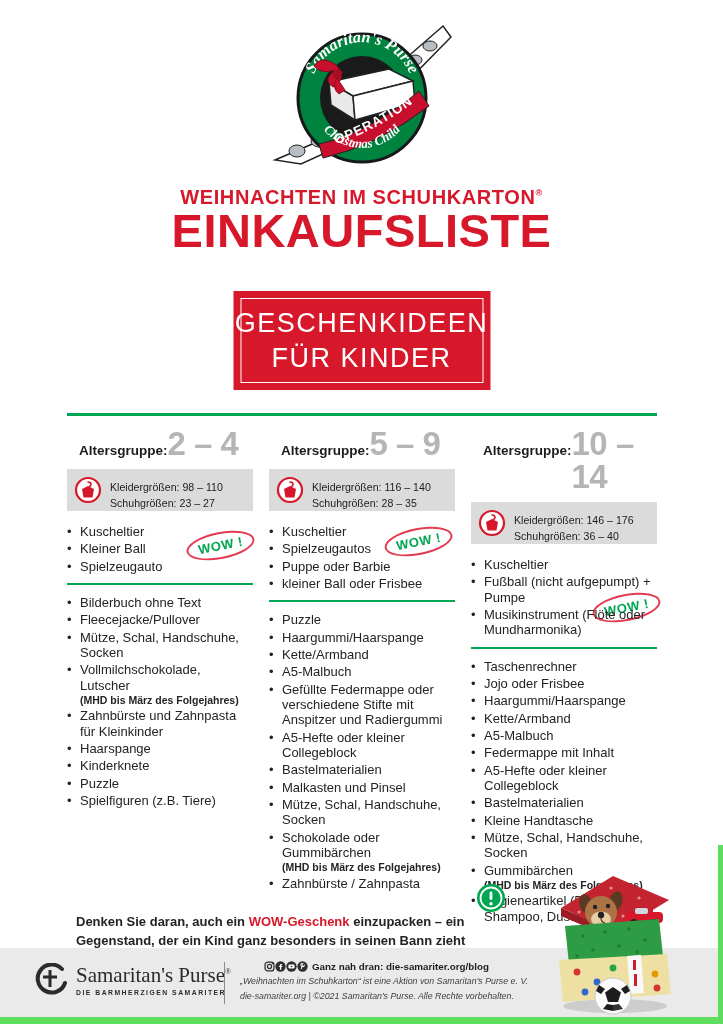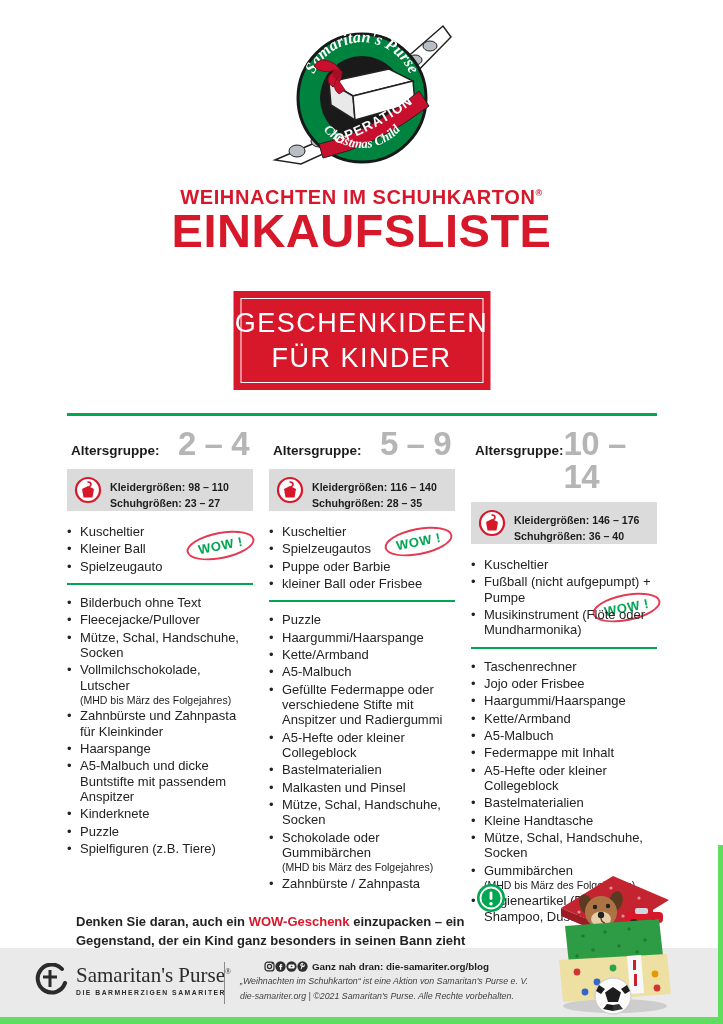--- a/index.html
+++ b/index.html
@@ -20,31 +20,31 @@
     font-size:47px;font-weight:bold;color:var(--red);letter-spacing:.5px;line-height:1;}
   .banner-box{position:absolute;top:291px;left:50%;transform:translateX(-50%);
     width:257px;height:99px;background:var(--red);padding:7px;}
   .banner-inner{width:100%;height:100%;border:1.5px solid #fff;display:flex;flex-direction:column;
     align-items:center;justify-content:center;color:#fff;font-size:27px;letter-spacing:1.5px;line-height:1.28;}
 
   
   .columns-wrap{position:absolute;top:413px;left:67px;width:590px;border-top:3px solid var(--green);
     display:flex;gap:16px;}
   .column{flex:1 1 0;min-width:0;}
-  .age-row{display:flex;justify-content:space-between;align-items:baseline;margin:11px 4px 9px;}
+  .age-row{display:flex;justify-content:flex-start;align-items:baseline;margin:11px 12px 9px;}
   .age-label{font-size:13.5px;font-weight:bold;color:#1c1c1c;}
   .age-range{font-size:33px;font-weight:bold;color:var(--age-gray);letter-spacing:-.5px;line-height:1;}
   .size-box{background:var(--box-gray);height:42px;display:flex;align-items:center;gap:8px;padding:5px 7px;}
-  .size-text{font-size:10.6px;font-weight:bold;line-height:1.5;color:#1c1c1c;white-space:nowrap;margin-top:11px;}
+  .size-text{font-size:10.6px;font-weight:normal;line-height:1.5;color:#1c1c1c;white-space:nowrap;margin-top:11px;}
   .sections{position:relative;margin-top:13px;}
   ul.section{list-style:none;margin:0;padding:0;}
   .section + .section{border-top:2px solid var(--green);margin-top:9px;padding-top:10px;}
   ul.section li{position:relative;padding-left:13px;margin-bottom:2px;font-size:13px;line-height:1.18;}
   ul.section li::before{content:"•";position:absolute;left:0;top:0;}
-  .note{font-size:10.5px;font-weight:normal;margin-top:1px;}
+  .note{font-size:10.5px;font-weight:bold;margin-top:1px;}
   .wow-badge{position:absolute;border:2px solid #E23B50;border-radius:50%;padding:4px 10px;
     transform:rotate(-11deg);background:#fff;}
   .wow-badge span{color:var(--green);font-weight:bold;font-size:13px;letter-spacing:.5px;display:block;}
   .col-1 .wow-badge{top:8px;right:-2px;}
   .col-2 .wow-badge{top:4px;right:2px;}
   .col-3 .wow-badge{top:37px;right:-4px;}
 
   
   .reminder{position:absolute;top:883px;left:36px;width:470px;display:flex;align-items:flex-end;flex-direction:column;}
   .reminder-text{font-size:13px;font-weight:bold;line-height:1.45;color:#232323;width:430px;}
@@ -149,21 +149,20 @@
           <li><span>Kleiner Ball</span></li>
           <li><span>Spielzeugauto</span></li>
         </ul>
         <ul class="section">
           <li><span>Bilderbuch ohne Text</span></li>
           <li><span>Fleecejacke/Pullover</span></li>
           <li><span>Mütze, Schal, Handschuhe, Socken</span></li>
           <li><span>Vollmilchschokolade, Lutscher</span><div class="note">(MHD bis März des Folgejahres)</div></li>
           <li><span>Zahnbürste und Zahnpasta für Kleinkinder</span></li>
           <li><span>Haarspange</span></li>
-          <li><span>A5-Malbuch und dicke Buntstifte mit passendem Anspitzer</span></li>
           <li><span>Kinderknete</span></li>
           <li><span>Puzzle</span></li>
           <li><span>Spielfiguren (z.B. Tiere)</span></li>
         </ul>
       </div>
   </div>
 
   <div class="column col-2">
     <div class="age-row">
       <span class="age-label">Altersgruppe:</span>

